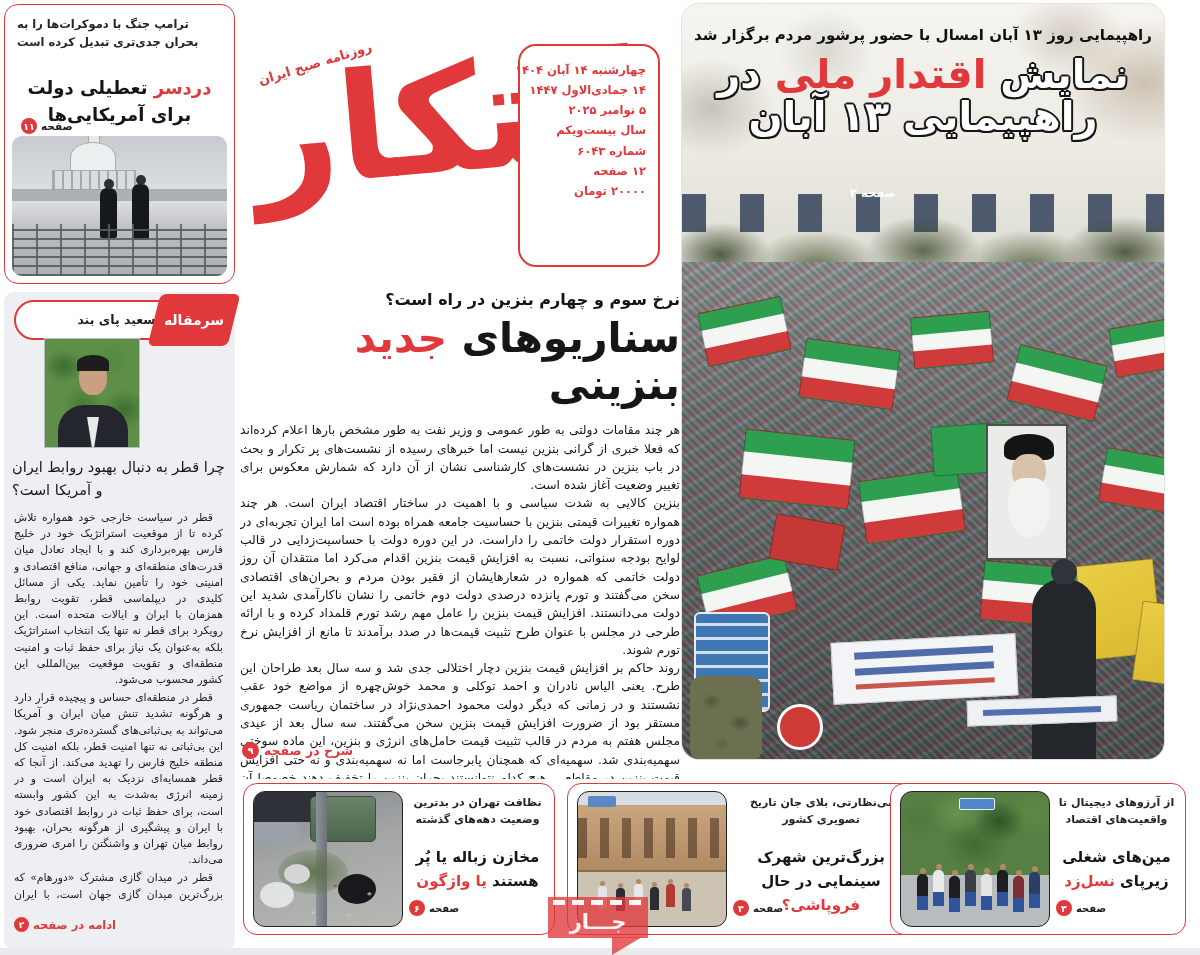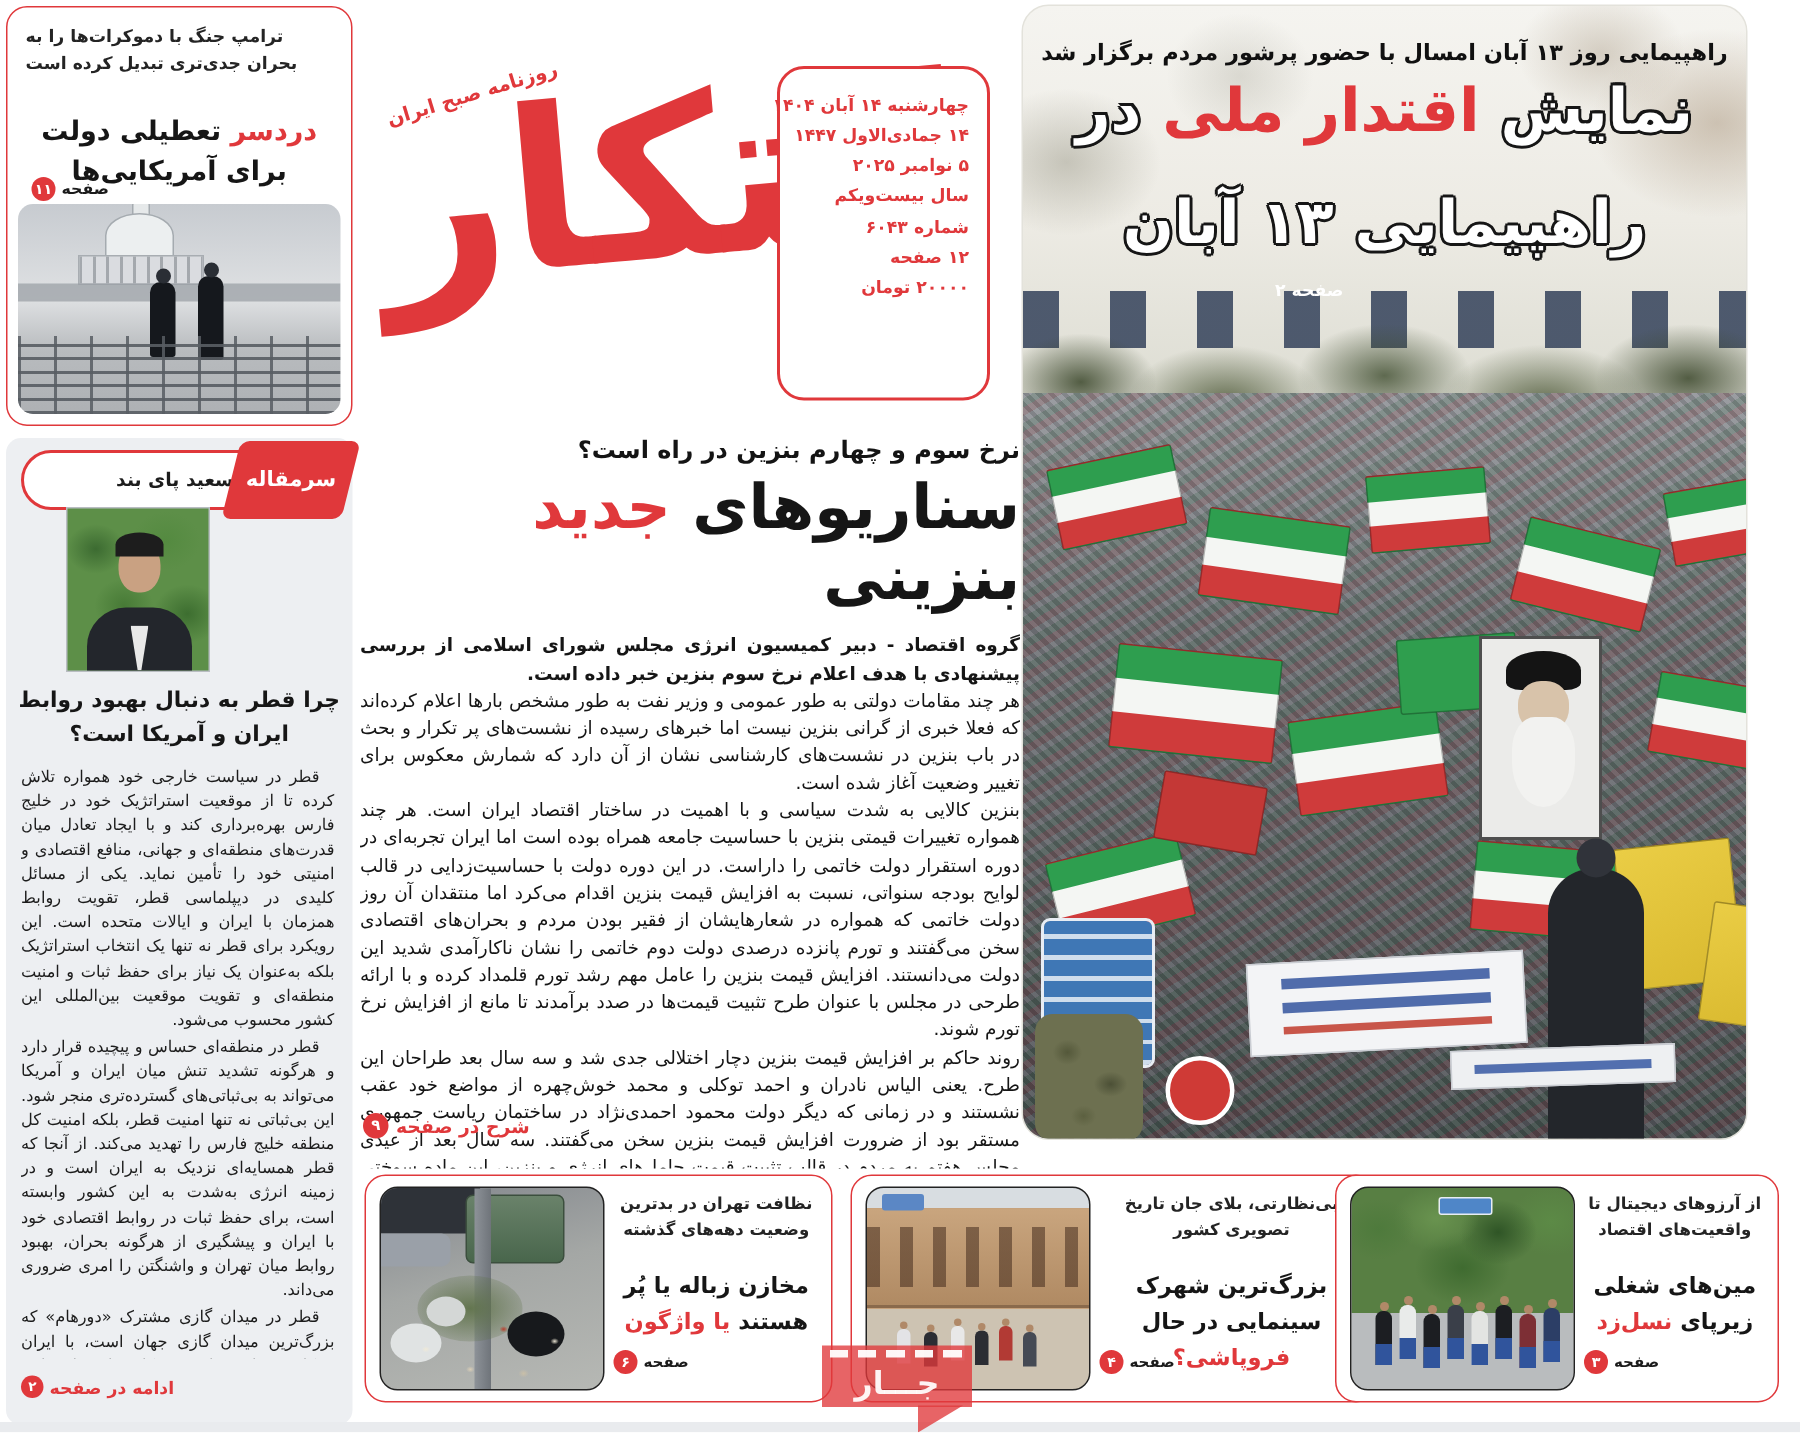--- a/index.html
+++ b/index.html
@@ -112,21 +112,21 @@
   .r-redcircle{position:absolute;left:95px;top:700px;width:46px;height:46px;border-radius:50%;
     background:#cf3a36;border:3px solid #fff;z-index:5;}
   .rally-kicker{position:absolute;left:0;right:0;top:22px;text-align:center;font-size:15px;
     font-weight:bold;color:#101010;z-index:6;}
   .rally-h{position:absolute;left:0;right:0;text-align:center;font-weight:bold;z-index:6;
     font-size:40px;line-height:1.2;color:#fff;
     text-shadow:2px 0 0 #161616,-2px 0 0 #161616,0 2px 0 #161616,0 -2px 0 #161616,
       1.5px 1.5px 0 #161616,-1.5px -1.5px 0 #161616,1.5px -1.5px 0 #161616,-1.5px 1.5px 0 #161616;}
   .rally-h .red{text-shadow:none;color:var(--red);text-align:right;}
   .rh1{top:46px;}
-  .rh2{top:121px;}
+  .rh2{top:88px;}
   .rally-badge{position:absolute;left:168px;top:182px;z-index:6;color:#fff;font-size:11.5px;
     display:flex;align-items:center;gap:4px;font-weight:bold;}
 
   
   .main-story{position:absolute;left:240px;top:290px;width:440px;height:482px;}
   .ms-kicker{text-align:right;font-size:16px;font-weight:bold;color:#141414;padding-left:20px;}
   .ms-head{margin-top:6px;text-align:right;font-size:41px;font-weight:bold;line-height:1.15;color:var(--ink);}
   .ms-body{margin-top:12px;height:358px;overflow:hidden;font-size:12.3px;line-height:18.3px;
     text-align:justify;color:#151515;}
   .ms-body p{margin:0;}
@@ -151,21 +151,21 @@
       radial-gradient(26px 22px at 20% 25%,#3c6b31,transparent 75%),
       radial-gradient(30px 26px at 70% 20%,#548a40,transparent 75%),
       radial-gradient(26px 24px at 40% 60%,#477a36,transparent 75%),
       radial-gradient(30px 26px at 85% 65%,#3d6e30,transparent 75%),#5d8f48;}
   .ed-photo .suit{position:absolute;left:13px;bottom:-6px;width:70px;height:48px;
     border-radius:26px 26px 0 0;background:#23262c;}
   .ed-photo .shirt{position:absolute;left:42px;bottom:0;width:12px;height:30px;background:#e9e9e9;
     clip-path:polygon(0 0,100% 0,60% 100%,40% 100%);}
   .ed-photo .head{position:absolute;left:34px;top:22px;width:28px;height:34px;border-radius:46%;background:#c9a182;}
   .ed-photo .hair{position:absolute;left:32px;top:16px;width:32px;height:16px;border-radius:50% 50% 0 0;background:#1d1d1d;}
-  .ed-head{position:absolute;top:164px;left:8px;right:8px;text-align:center;font-weight:bold;
+  .ed-head{position:absolute;top:164px;left:8px;right:8px;text-align:left;font-weight:normal;
     font-size:14.5px;line-height:1.6;color:var(--ink);}
   .ed-body{position:absolute;top:218px;left:10px;right:12px;bottom:44px;overflow:hidden;
     font-size:10.8px;line-height:16.2px;text-align:justify;color:#1c1c1c;}
   .ed-body p{margin:0 0 2px;text-indent:10px;}
   .ed-foot{position:absolute;left:10px;bottom:18px;color:var(--red);font-weight:bold;font-size:11.5px;
     display:flex;align-items:center;gap:4px;}
   .ed-foot .num{width:15px;height:15px;border-radius:50%;background:var(--red);color:#fff;
     font-size:9px;display:inline-flex;align-items:center;justify-content:center;}
 
   
@@ -340,21 +340,20 @@
   </section>
 
   <section class="main-story">
     <div class="ms-kicker">نرخ سوم و چهارم بنزین در راه است؟</div>
     <h1 class="ms-head">
       <span>سناریوهای</span>
       <span class="red">جدید</span>
       <span>بنزینی</span>
     </h1>
     <div class="ms-body">
-      <p class="ms-lead">گروه اقتصاد - دبیر کمیسیون انرژی مجلس شورای اسلامی از بررسی پیشنهادی با هدف اعلام نرخ سوم بنزین خبر داده است.</p>
       <p>هر چند مقامات دولتی به طور عمومی و وزیر نفت به طور مشخص بارها اعلام کرده‌اند که فعلا خبری از گرانی بنزین نیست اما خبرهای رسیده از نشست‌های پر تکرار و بحث در باب بنزین در نشست‌های کارشناسی نشان از آن دارد که شمارش معکوس برای تغییر وضعیت آغاز شده است.</p>
       <p>بنزین کالایی به شدت سیاسی و با اهمیت در ساختار اقتصاد ایران است. هر چند همواره تغییرات قیمتی بنزین با حساسیت جامعه همراه بوده است اما ایران تجربه‌ای در دوره استقرار دولت خاتمی را داراست. در این دوره دولت با حساسیت‌زدایی در قالب لوایح بودجه سنواتی، نسبت به افزایش قیمت بنزین اقدام می‌کرد اما منتقدان آن روز دولت خاتمی که همواره در شعارهایشان از فقیر بودن مردم و بحران‌های اقتصادی سخن می‌گفتند و تورم پانزده درصدی دولت دوم خاتمی را نشان ناکارآمدی شدید این دولت می‌دانستند. افزایش قیمت بنزین را عامل مهم رشد تورم قلمداد کرده و با ارائه طرحی در مجلس با عنوان طرح تثبیت قیمت‌ها در صدد برآمدند تا مانع از افزایش نرخ تورم شوند.</p>
       <p>روند حاکم بر افزایش قیمت بنزین دچار اختلالی جدی شد و سه سال بعد طراحان این طرح. یعنی الیاس نادران و احمد توکلی و محمد خوش‌چهره از مواضع خود عقب نشستند و در زمانی که دیگر دولت محمود احمدی‌نژاد در ساختمان ریاست جمهوری مستقر بود از ضرورت افزایش قیمت بنزین سخن می‌گفتند. سه سال بعد از عیدی مجلس هفتم به مردم در قالب تثبیت قیمت حامل‌های انرژی و بنزین، این ماده سوختی سهمیه‌بندی شد. سهمیه‌ای که همچنان پابرجاست اما نه سهمیه‌بندی و نه حتی افزایش قیمت بنزین در مقاطعی، هیچ کدام نتوانستند بحران بنزین را تخفیف دهند خصوصا آن که در زمان هدفمندی یارانه‌ها قیمت بنزین به طور تقریبی با قیمت فوب خلیج فارس، طبق پیش‌بینی‌های صورت گرفته تطابق پیدا کرد اما حرکت افزایشی دلار سبب شد این تطابق بار دیگر از دست برود.</p>
     </div>
     <div class="ms-foot">
       <span>شرح در صفحه</span>
       <span class="num">۹</span>
     </div>
   </section>
 

